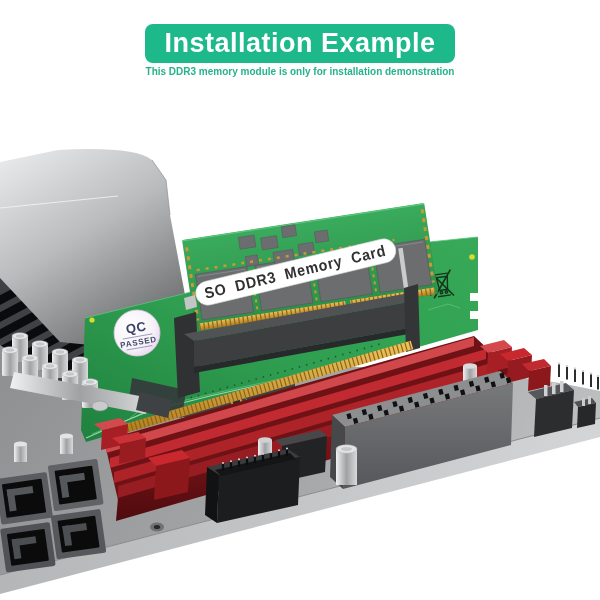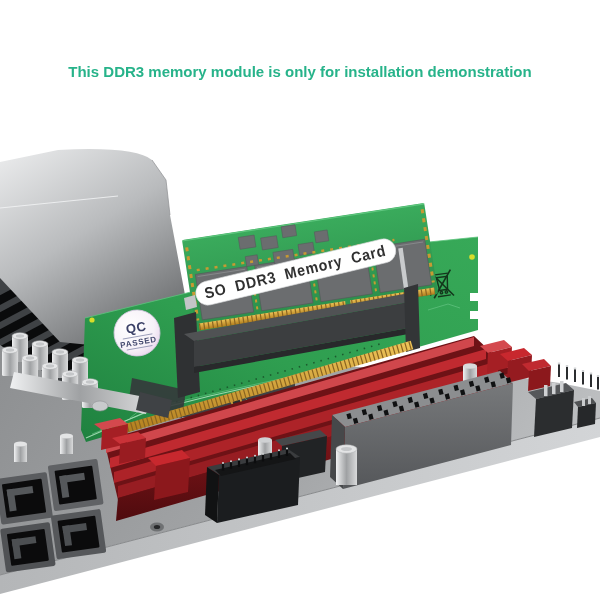--- a/index.html
+++ b/index.html
@@ -2,31 +2,34 @@
 <html><head>
 <meta charset="utf-8">
 <style>
   html,body{margin:0;padding:0;background:#fff;}
   .stage{position:relative;width:600px;height:600px;background:#ffffff;overflow:hidden;
          font-family:"Liberation Sans",sans-serif;}
   .banner{position:absolute;left:145px;top:24px;width:310px;height:39px;background:#1db98b;
           border-radius:8px;display:flex;align-items:center;justify-content:center;}
   .banner span{color:#ffffff;font-size:27px;font-weight:bold;letter-spacing:.5px;}
   .subtitle{position:absolute;left:0;top:63px;width:600px;text-align:center;color:#27b38a;
-            font-size:15px;font-weight:600;line-height:18px;}
+            font-size:10px;font-weight:600;line-height:18px;}
   svg text{font-family:"Liberation Sans",sans-serif;}
   .lbl-text{font-size:15.5px;font-weight:600;fill:#303030;letter-spacing:.8px;word-spacing:5px;}
   .qc-top{font-size:13px;font-weight:700;fill:#3c4168;letter-spacing:.5px;}
   .qc-bottom{font-size:8px;font-weight:700;fill:#464b70;letter-spacing:.8px;}
 </style>
 </head>
 <body>
 
 <div class="stage">
 
+  <div class="banner">
+    <span>Installation Example</span>
+  </div>
   <div class="subtitle">
     <span>This DDR3 memory module is only for installation demonstration</span><br>
   </div>
 
   <svg id="scene" width="600" height="600" viewBox="0 0 600 600">
     <defs>
       <linearGradient id="gShroud" x1="0" y1="0" x2="0.6" y2="1">
         <stop offset="0" stop-color="#ecedee"></stop>
           <stop offset="0.5" stop-color="#b9bbbd"></stop>
           <stop offset="1" stop-color="#6f7173"></stop>

